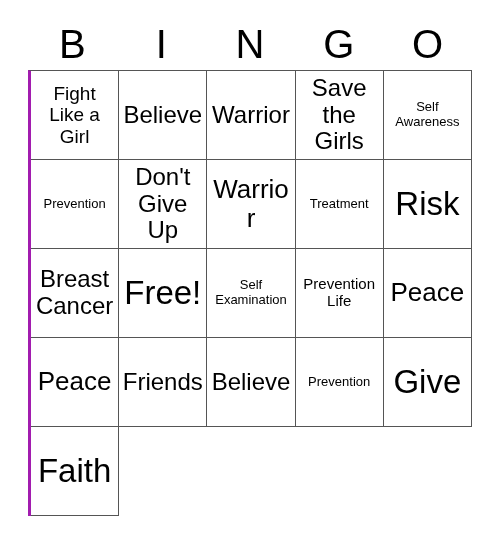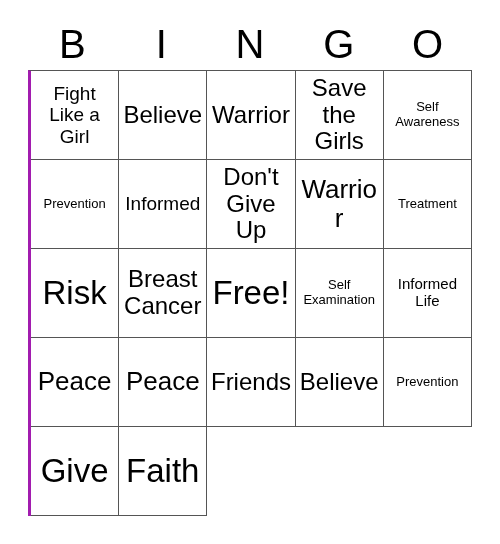--- a/index.html
+++ b/index.html
@@ -115,23 +115,20 @@
       <div class="cell">
         <span class="cell-text sz-l">Save the Girls</span>
       </div>
       <div class="cell">
         <span class="cell-text sz-xs">Self Awareness</span>
       </div>
       <div class="cell">
         <span class="cell-text sz-xs">Prevention</span>
       </div>
       <div class="cell">
-        <span class="cell-text sz-m">Informed</span>
-      </div>
-      <div class="cell">
         <span class="cell-text sz-l">Don't Give Up</span>
       </div>
       <div class="cell">
         <span class="cell-text sz-xl">Warrior</span>
       </div>
       <div class="cell">
         <span class="cell-text sz-xs">Treatment</span>
       </div>
       <div class="cell">
         <span class="cell-text sz-xxl">Risk</span>
@@ -139,21 +136,21 @@
       <div class="cell">
         <span class="cell-text sz-l">Breast Cancer</span>
       </div>
       <div class="cell">
         <span class="cell-text sz-xxl">Free!</span>
       </div>
       <div class="cell">
         <span class="cell-text sz-xs">Self Examination</span>
       </div>
       <div class="cell">
-        <span class="cell-text sz-s">Informed Life</span>
+        <span class="cell-text sz-s">Prevention Life</span>
       </div>
       <div class="cell">
         <span class="cell-text sz-xl">Peace</span>
       </div>
       <div class="cell">
         <span class="cell-text sz-xl">Peace</span>
       </div>
       <div class="cell">
         <span class="cell-text sz-l">Friends</span>
       </div>

